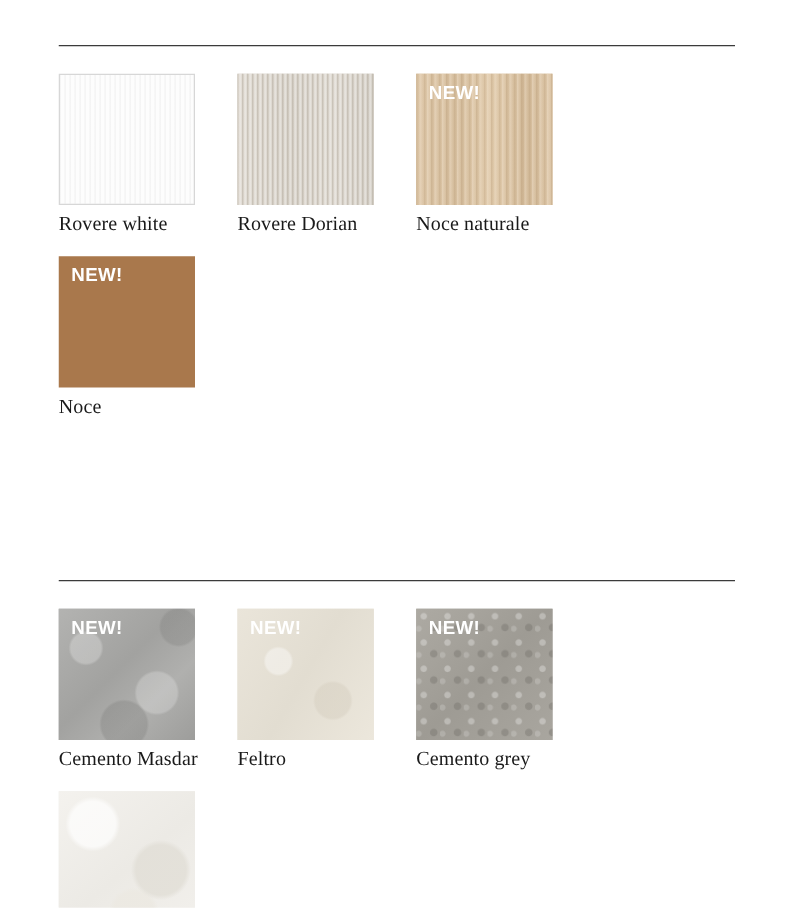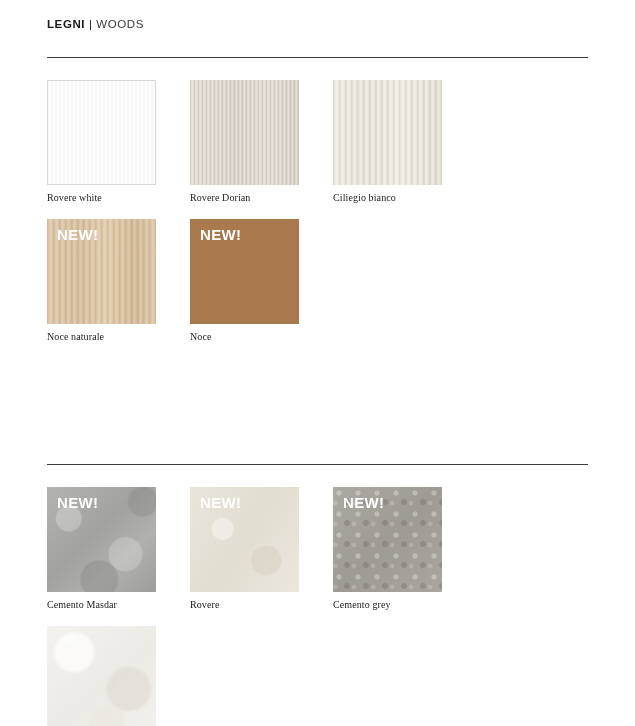--- a/index.html
+++ b/index.html
@@ -81,21 +81,21 @@
     top: 8px;
     font-family: "Liberation Sans", sans-serif;
     font-weight: bold;
     font-size: 15px;
     color: #ffffff;
     letter-spacing: 0.3px;
     line-height: 1;
   }
   .label {
     font-family: "Liberation Serif", serif;
-    font-size: 10px;
+    font-size: 16px;
     color: #1a1a1a;
     margin-top: 7px;
     letter-spacing: 0.1px;
   }
 
   
   .sw-rovere-white {
     background: #fdfdfd;
     border: 1px solid #d7d7d7;
     background-image:
@@ -164,46 +164,37 @@
       radial-gradient(circle at 55% 92%, rgba(236,233,226,0.9) 0 16px, rgba(236,233,226,0) 20px),
       linear-gradient(140deg, #f4f2ee 0%, #eceae5 55%, #f2f0ec 100%);
   }
 </style>
 </head>
 <body>
 
 <div class="page">
 
   <div class="section section-legni">
-    <div class="section-title">
-      <span class="bold">LEGNI</span><span class="sep"> | </span><span class="light">WOODS</span>
-    </div>
     <div class="rule"></div>
     <div class="grid">
 
       <div class="swatch-cell">
         <div class="swatch sw-rovere-white">
           <span class="newtag"></span>
         </div>
         <div class="label">Rovere white</div>
       </div>
 
       <div class="swatch-cell">
         <div class="swatch sw-rovere-dorian">
           <span class="newtag"></span>
         </div>
         <div class="label">Rovere Dorian</div>
       </div>
 
-      <div class="swatch-cell">
-        <div class="swatch sw-ciliegio-bianco">
-          <span class="newtag"></span>
-        </div>
-        <div class="label">Ciliegio bianco</div>
-      </div>
 
       <div class="swatch-cell">
         <div class="swatch sw-noce-naturale">
           <span class="newtag">NEW!</span>
         </div>
         <div class="label">Noce naturale</div>
       </div>
 
       <div class="swatch-cell">
         <div class="swatch sw-noce">
@@ -224,21 +215,21 @@
         <div class="swatch sw-cemento-masdar">
           <span class="newtag">NEW!</span>
         </div>
         <div class="label">Cemento Masdar</div>
       </div>
 
       <div class="swatch-cell">
         <div class="swatch sw-feltro">
           <span class="newtag">NEW!</span>
         </div>
-        <div class="label">Rovere</div>
+        <div class="label">Feltro</div>
       </div>
 
       <div class="swatch-cell">
         <div class="swatch sw-leather-grey">
           <span class="newtag">NEW!</span>
         </div>
         <div class="label">Cemento grey</div>
       </div>
 
       <div class="swatch-cell">

